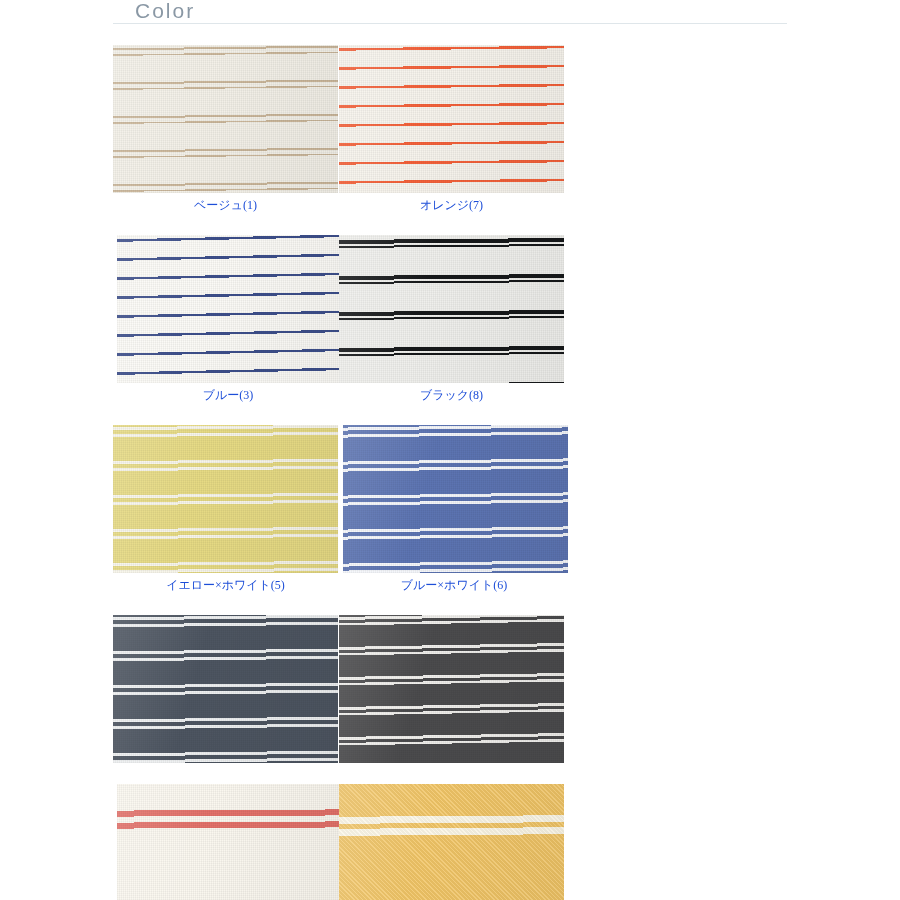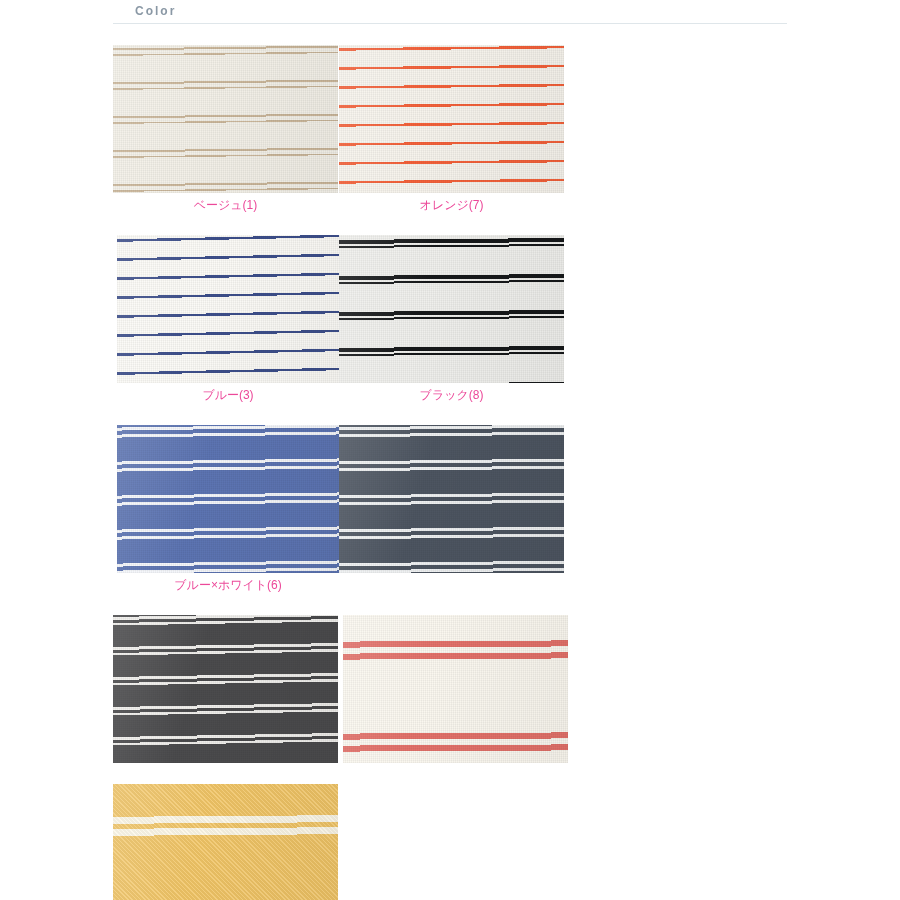--- a/index.html
+++ b/index.html
@@ -24,22 +24,22 @@
 
   
   .header {
     position: absolute;
     left: 113px;
     top: 0px;
     width: 674px;
     height: 30px;
   }
   .header-title {
-    font-size: 12px;
-    font-weight: 700;
+    font-size: 21px;
+    font-weight: 400;
     letter-spacing: 2px;
     color: #8a98a5;
     line-height: 22px;
     padding-left: 22px;
     font-family: "Liberation Sans", "DejaVu Sans", sans-serif;
   }
   .header-rule {
     position: absolute;
     left: 0px;
     top: 23px;
@@ -108,22 +108,22 @@
     top: -8%;
     width: 124%;
     height: 118%;
   }
 
   .swatch-label {
     margin-top: 4px;
     text-align: center;
     font-size: 12px;
     line-height: 17px;
-    color: #ec4899;
-    font-family: Liberation Sans, sans-serif;
+    color: #1d4ed8;
+    font-family: Liberation Serif, serif;
     white-space: nowrap;
   }
   .swatch-cell.col-1 .swatch-label { margin-left: -113px; width: 225px; }
 </style>
 </head>
 <body>
 
 <div class="page">
 
   <div class="header">
@@ -157,20 +157,28 @@
         <div class="swatch-label">ブルー(3)</div>
       </div>
       <div class="swatch-cell col-0">
         <div class="swatch-img" style="background: rgb(239, 239, 236);">
           <div class="tilt" style="background: repeating-linear-gradient(rgb(239, 239, 236) 0px, rgb(239, 239, 236) 16px, rgb(22, 24, 26) 16px, rgb(22, 24, 26) 20px, rgb(239, 239, 236) 20px, rgb(239, 239, 236) 22px, rgb(22, 24, 26) 22px, rgb(22, 24, 26) 24px, rgb(239, 239, 236) 24px, rgb(239, 239, 236) 36px); transform: rotate(-0.5deg);"></div>
           <div class="weave"></div>
           <div class="sheen"></div>
         </div>
         <div class="swatch-label">ブラック(8)</div>
       </div>
+      <div class="swatch-cell col-1">
+        <div class="swatch-img" style="background: rgb(230, 218, 132);">
+          <div class="tilt" style="background: repeating-linear-gradient(rgb(230, 218, 132) 0px, rgb(230, 218, 132) 13px, rgb(247, 245, 234) 13px, rgb(247, 245, 234) 16px, rgb(230, 218, 132) 16px, rgb(230, 218, 132) 20px, rgb(247, 245, 234) 20px, rgb(247, 245, 234) 23px, rgb(230, 218, 132) 23px, rgb(230, 218, 132) 34px); transform: rotate(-0.6deg);"></div>
+          <div class="weave"></div>
+          <div class="sheen"></div>
+        </div>
+        <div class="swatch-label">イエロー×ホワイト(5)</div>
+      </div>
       <div class="swatch-cell col-2">
         <div class="swatch-img" style="background: rgb(92, 116, 178);">
           <div class="tilt" style="background: repeating-linear-gradient(rgb(92, 116, 178) 0px, rgb(92, 116, 178) 13px, rgb(244, 246, 250) 13px, rgb(244, 246, 250) 16px, rgb(92, 116, 178) 16px, rgb(92, 116, 178) 20px, rgb(244, 246, 250) 20px, rgb(244, 246, 250) 23px, rgb(92, 116, 178) 23px, rgb(92, 116, 178) 34px); transform: rotate(-0.8deg);"></div>
           <div class="weave"></div>
           <div class="sheen"></div>
         </div>
         <div class="swatch-label">ブルー×ホワイト(6)</div>
       </div>
       <div class="swatch-cell col-0">
         <div class="swatch-img" style="background: rgb(77, 85, 97);">

